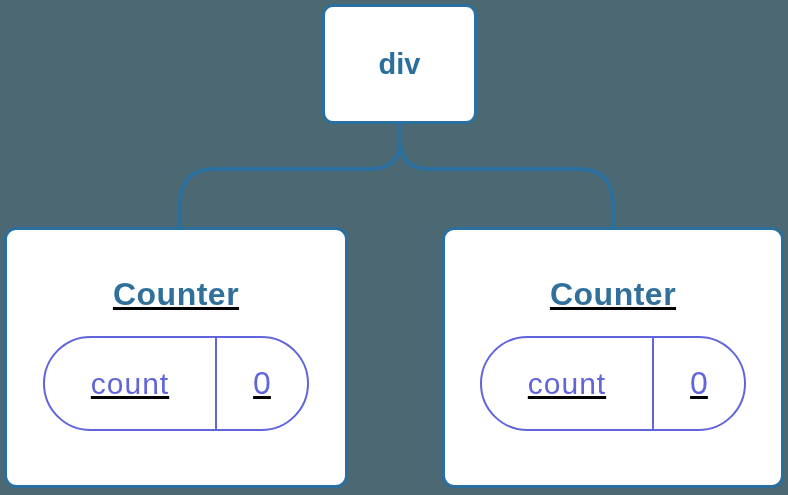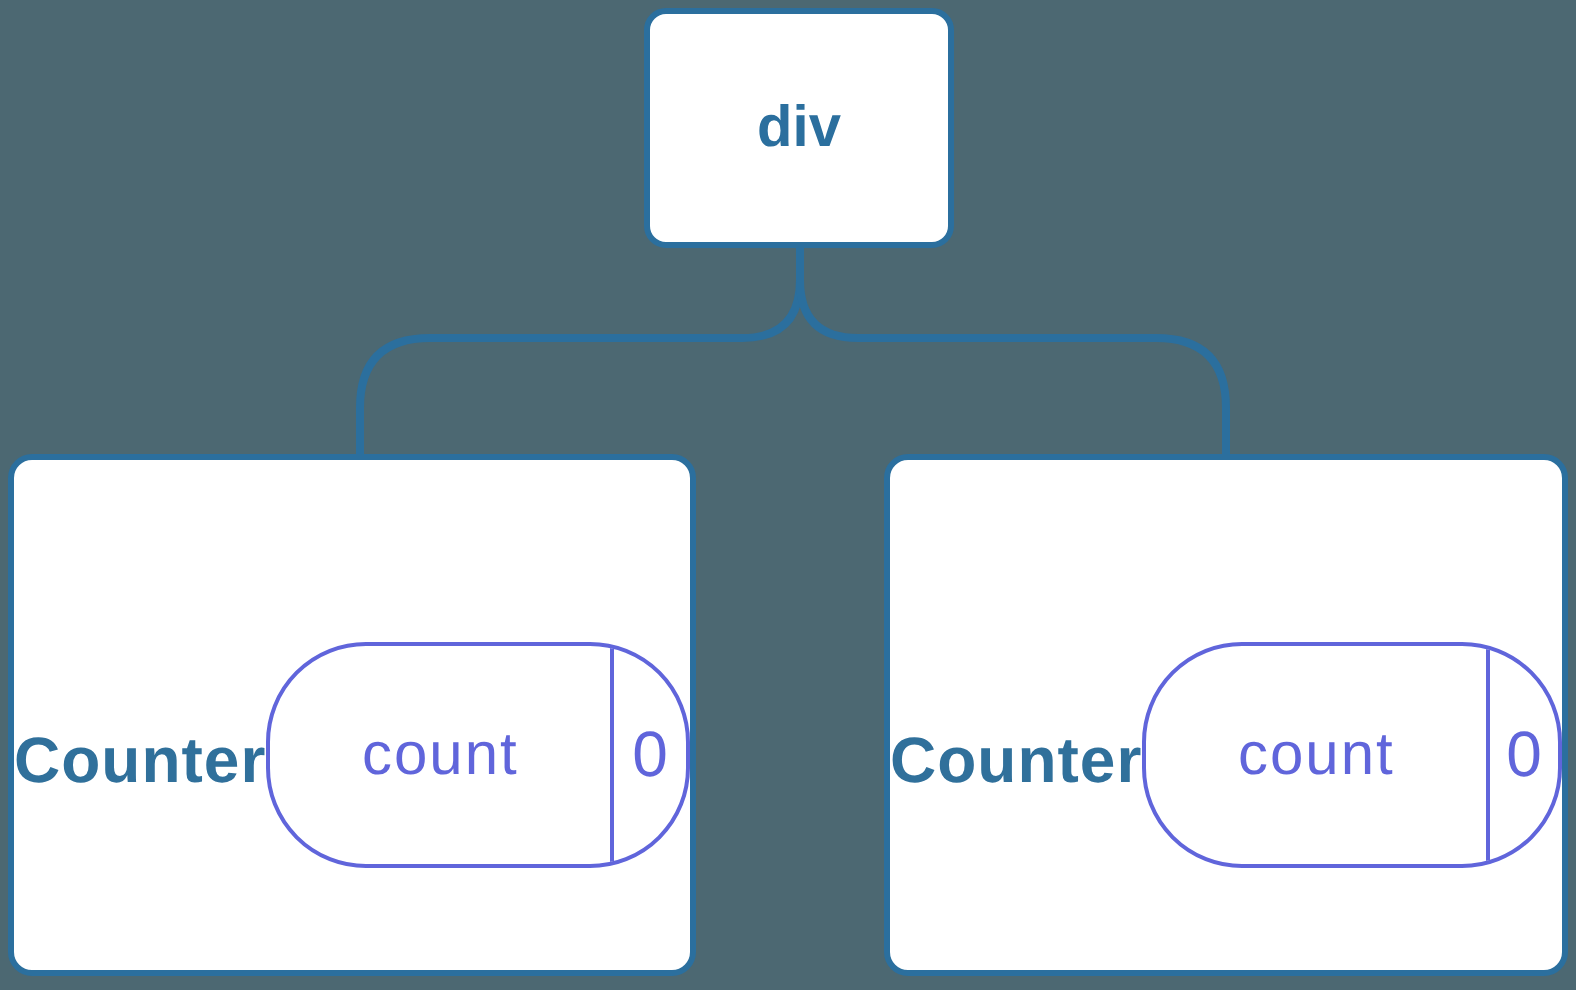--- a/index.html
+++ b/index.html
@@ -47,37 +47,39 @@
   }
 
   .card {
     position: absolute;
     top: 227px;
     height: 261px;
     background: var(--card);
     border: 3px solid var(--blue);
     border-radius: 12px;
     display: flex;
+    flex-direction: column;
     align-items: center;
+    text-decoration: underline;
   }
   .card-left  { left: 4px;   width: 344px; }
   .card-right { left: 442px; width: 342px; }
 
   .card-title {
     margin-top: 46px;
     font-size: 32px;
     font-weight: 600;
     letter-spacing: 0.5px;
     color: var(--title);
   }
 
   .pill {
-    margin-top: 40px;
+    margin-top: 23px;
     width: 266px;
-    height: 113px;
+    height: 95px;
     border: 2px solid var(--purple);
     border-radius: 50px;
     display: flex;
     color: var(--purple);
     overflow: hidden;
   }
   .pill-key {
     flex: 0 0 172px;
     border-right: 2px solid var(--purple);
     display: flex;

